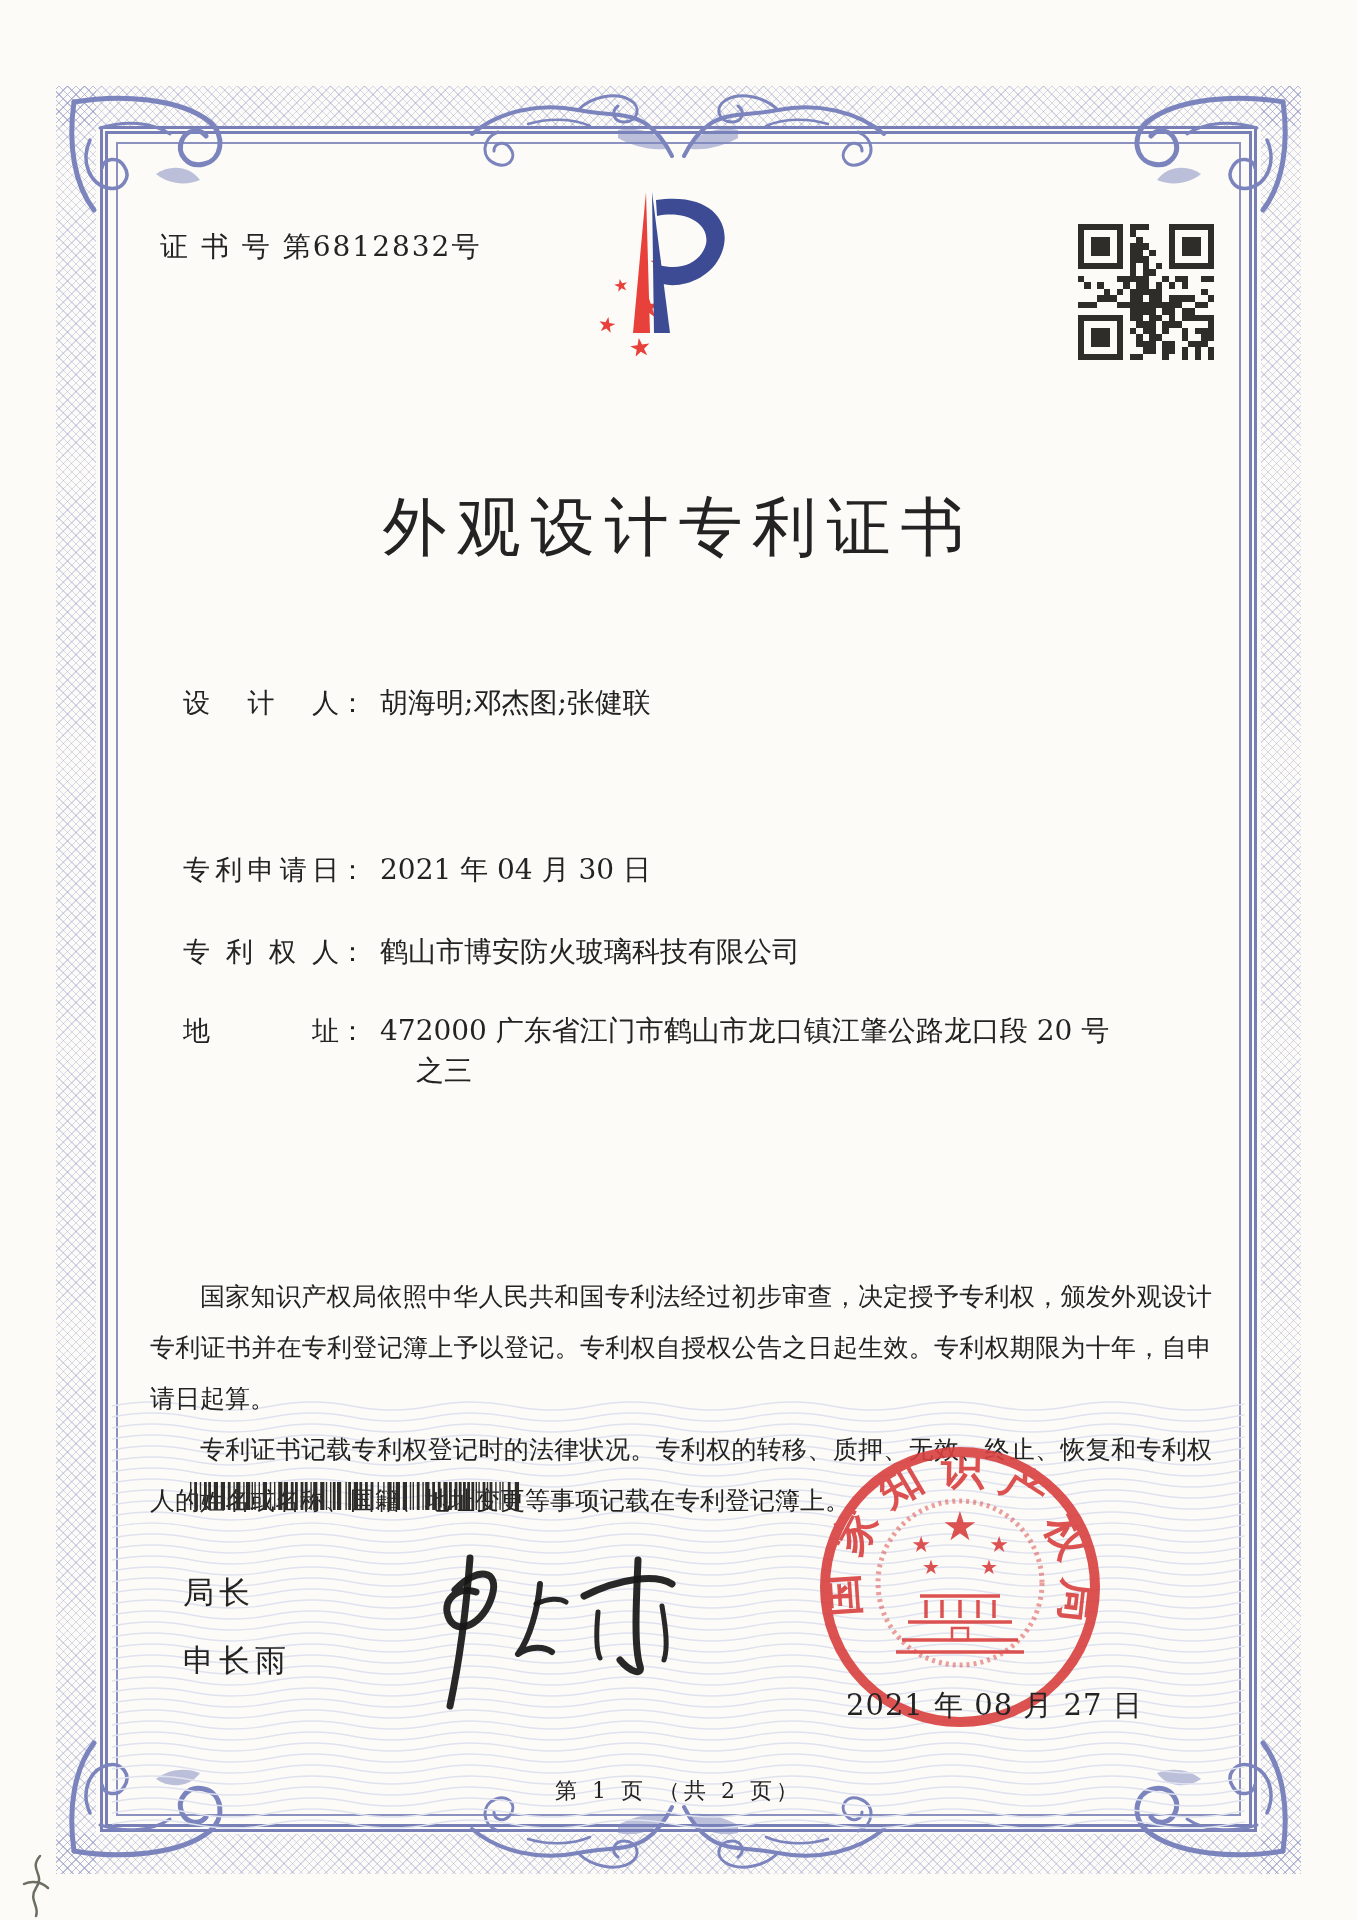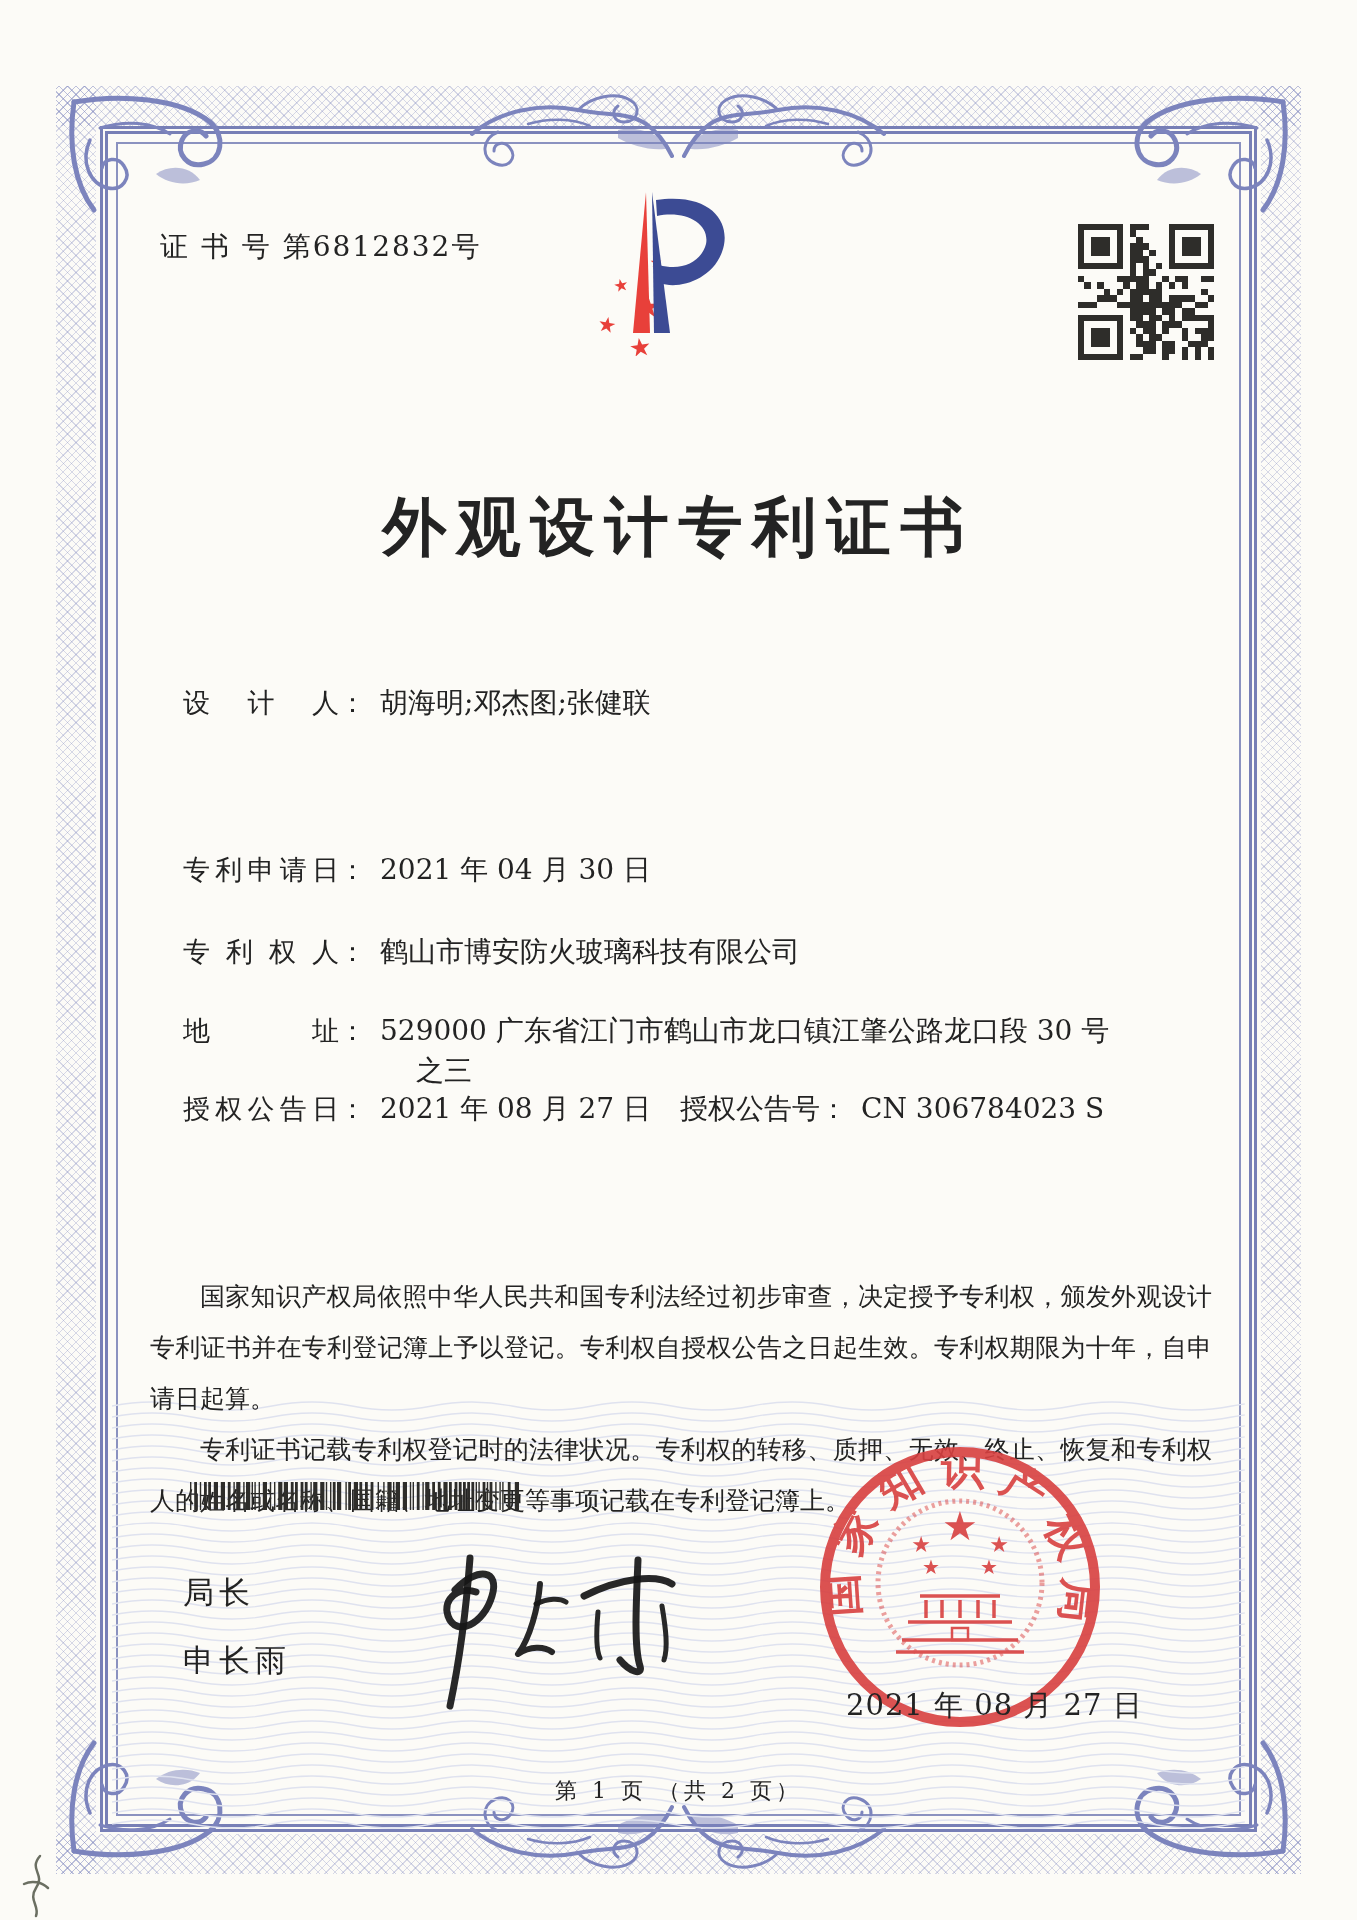--- a/index.html
+++ b/index.html
@@ -18,21 +18,21 @@
       border:8px double var(--frame_blue,#777fb6);box-sizing:border-box;}
   .frame-inner{position:absolute;left:116px;top:142px;width:1125px;height:1674px;
       border:2px solid var(--frame_blue,#8b91c4);box-sizing:border-box;opacity:.85;}
   
   svg.corner{position:absolute;width:170px;height:130px;overflow:visible;}
   .orn-s{stroke:var(--ornament_blue,#7c84bd);fill:none;stroke-linecap:round;stroke-linejoin:round;}
   .orn-f{fill:var(--ornament_blue,#7c84bd);opacity:.5;}
   
   .cert-no{position:absolute;left:160px;top:228px;font-size:28px;letter-spacing:2px;}
   .title{position:absolute;left:0;width:100%;top:446px;text-align:center;font-size:64px;
-         font-weight:bold;letter-spacing:10px;}
+         font-weight:normal;letter-spacing:10px;}
   .frow{position:absolute;left:183px;width:1060px;font-size:28px;white-space:nowrap;}
   .flabel{display:inline-block;width:156px;text-align:justify;text-align-last:justify;font-size:27px;vertical-align:baseline;}
   .fcolon{font-size:27px;}
   .fval{margin-left:14px;font-size:28px;}
   .fval2{position:absolute;left:497px;}
   .addr2{position:absolute;left:368px;top:1052px;font-size:28px;margin-left:48px;}
   .paras{position:absolute;left:150px;top:1146px;width:1062px;font-size:25px;line-height:51px;
          text-align:justify;}
   .paras p{margin:0;text-indent:2em;}
   .bureau{position:absolute;left:183px;font-size:31px;font-family:"DejaVu Sans","Liberation Sans",sans-serif;letter-spacing:5px;}
@@ -404,27 +404,23 @@
   <div class="frow" style="top:684px">
     <span class="flabel">设计人</span><span class="fcolon">：</span><span class="fval">胡海明;邓杰图;张健联</span>
   </div>
   <div class="frow" style="top:851px">
     <span class="flabel">专利申请日</span><span class="fcolon">：</span><span class="fval">2021 年 04 月 30 日</span>
   </div>
   <div class="frow" style="top:933px">
     <span class="flabel">专利权人</span><span class="fcolon">：</span><span class="fval">鹤山市博安防火玻璃科技有限公司</span>
   </div>
   <div class="frow" style="top:1012px">
-    <span class="flabel">地址</span><span class="fcolon">：</span><span class="fval">529000 广东省江门市鹤山市龙口镇江肇公路龙口段 30 号</span>
+    <span class="flabel">地址</span><span class="fcolon">：</span><span class="fval">472000 广东省江门市鹤山市龙口镇江肇公路龙口段 20 号</span>
   </div>
   <div class="addr2">之三</div>
-  <div class="frow" style="top:1090px">
-    <span class="flabel">授权公告日</span><span class="fcolon">：</span><span class="fval">2021 年 08 月 27 日</span>
-    <span class="fval2"><span>授权公告号</span><span class="fcolon">：</span><span class="fval">CN 306784023 S</span></span>
-  </div>
 
   <div class="paras above">
     <p>国家知识产权局依照中华人民共和国专利法经过初步审查，决定授予专利权，颁发外观设计专利证书并在专利登记簿上予以登记。专利权自授权公告之日起生效。专利权期限为十年，自申请日起算。</p>
     <p>专利证书记载专利权登记时的法律状况。专利权的转移、质押、无效、终止、恢复和专利权人的姓名或名称、国籍、地址变更等事项记载在专利登记簿上。</p>
   </div>
 
   <svg id="barcode" width="336" height="28" viewBox="0 0 336 28" preserveAspectRatio="none">
       <rect x="0.0" y="0" width="1.4" height="28" fill="#2e2d2a"></rect>
       <rect x="4.2" y="0" width="2.8" height="28" fill="#2e2d2a"></rect>
       <rect x="9.8" y="0" width="1.4" height="28" fill="#2e2d2a"></rect>

